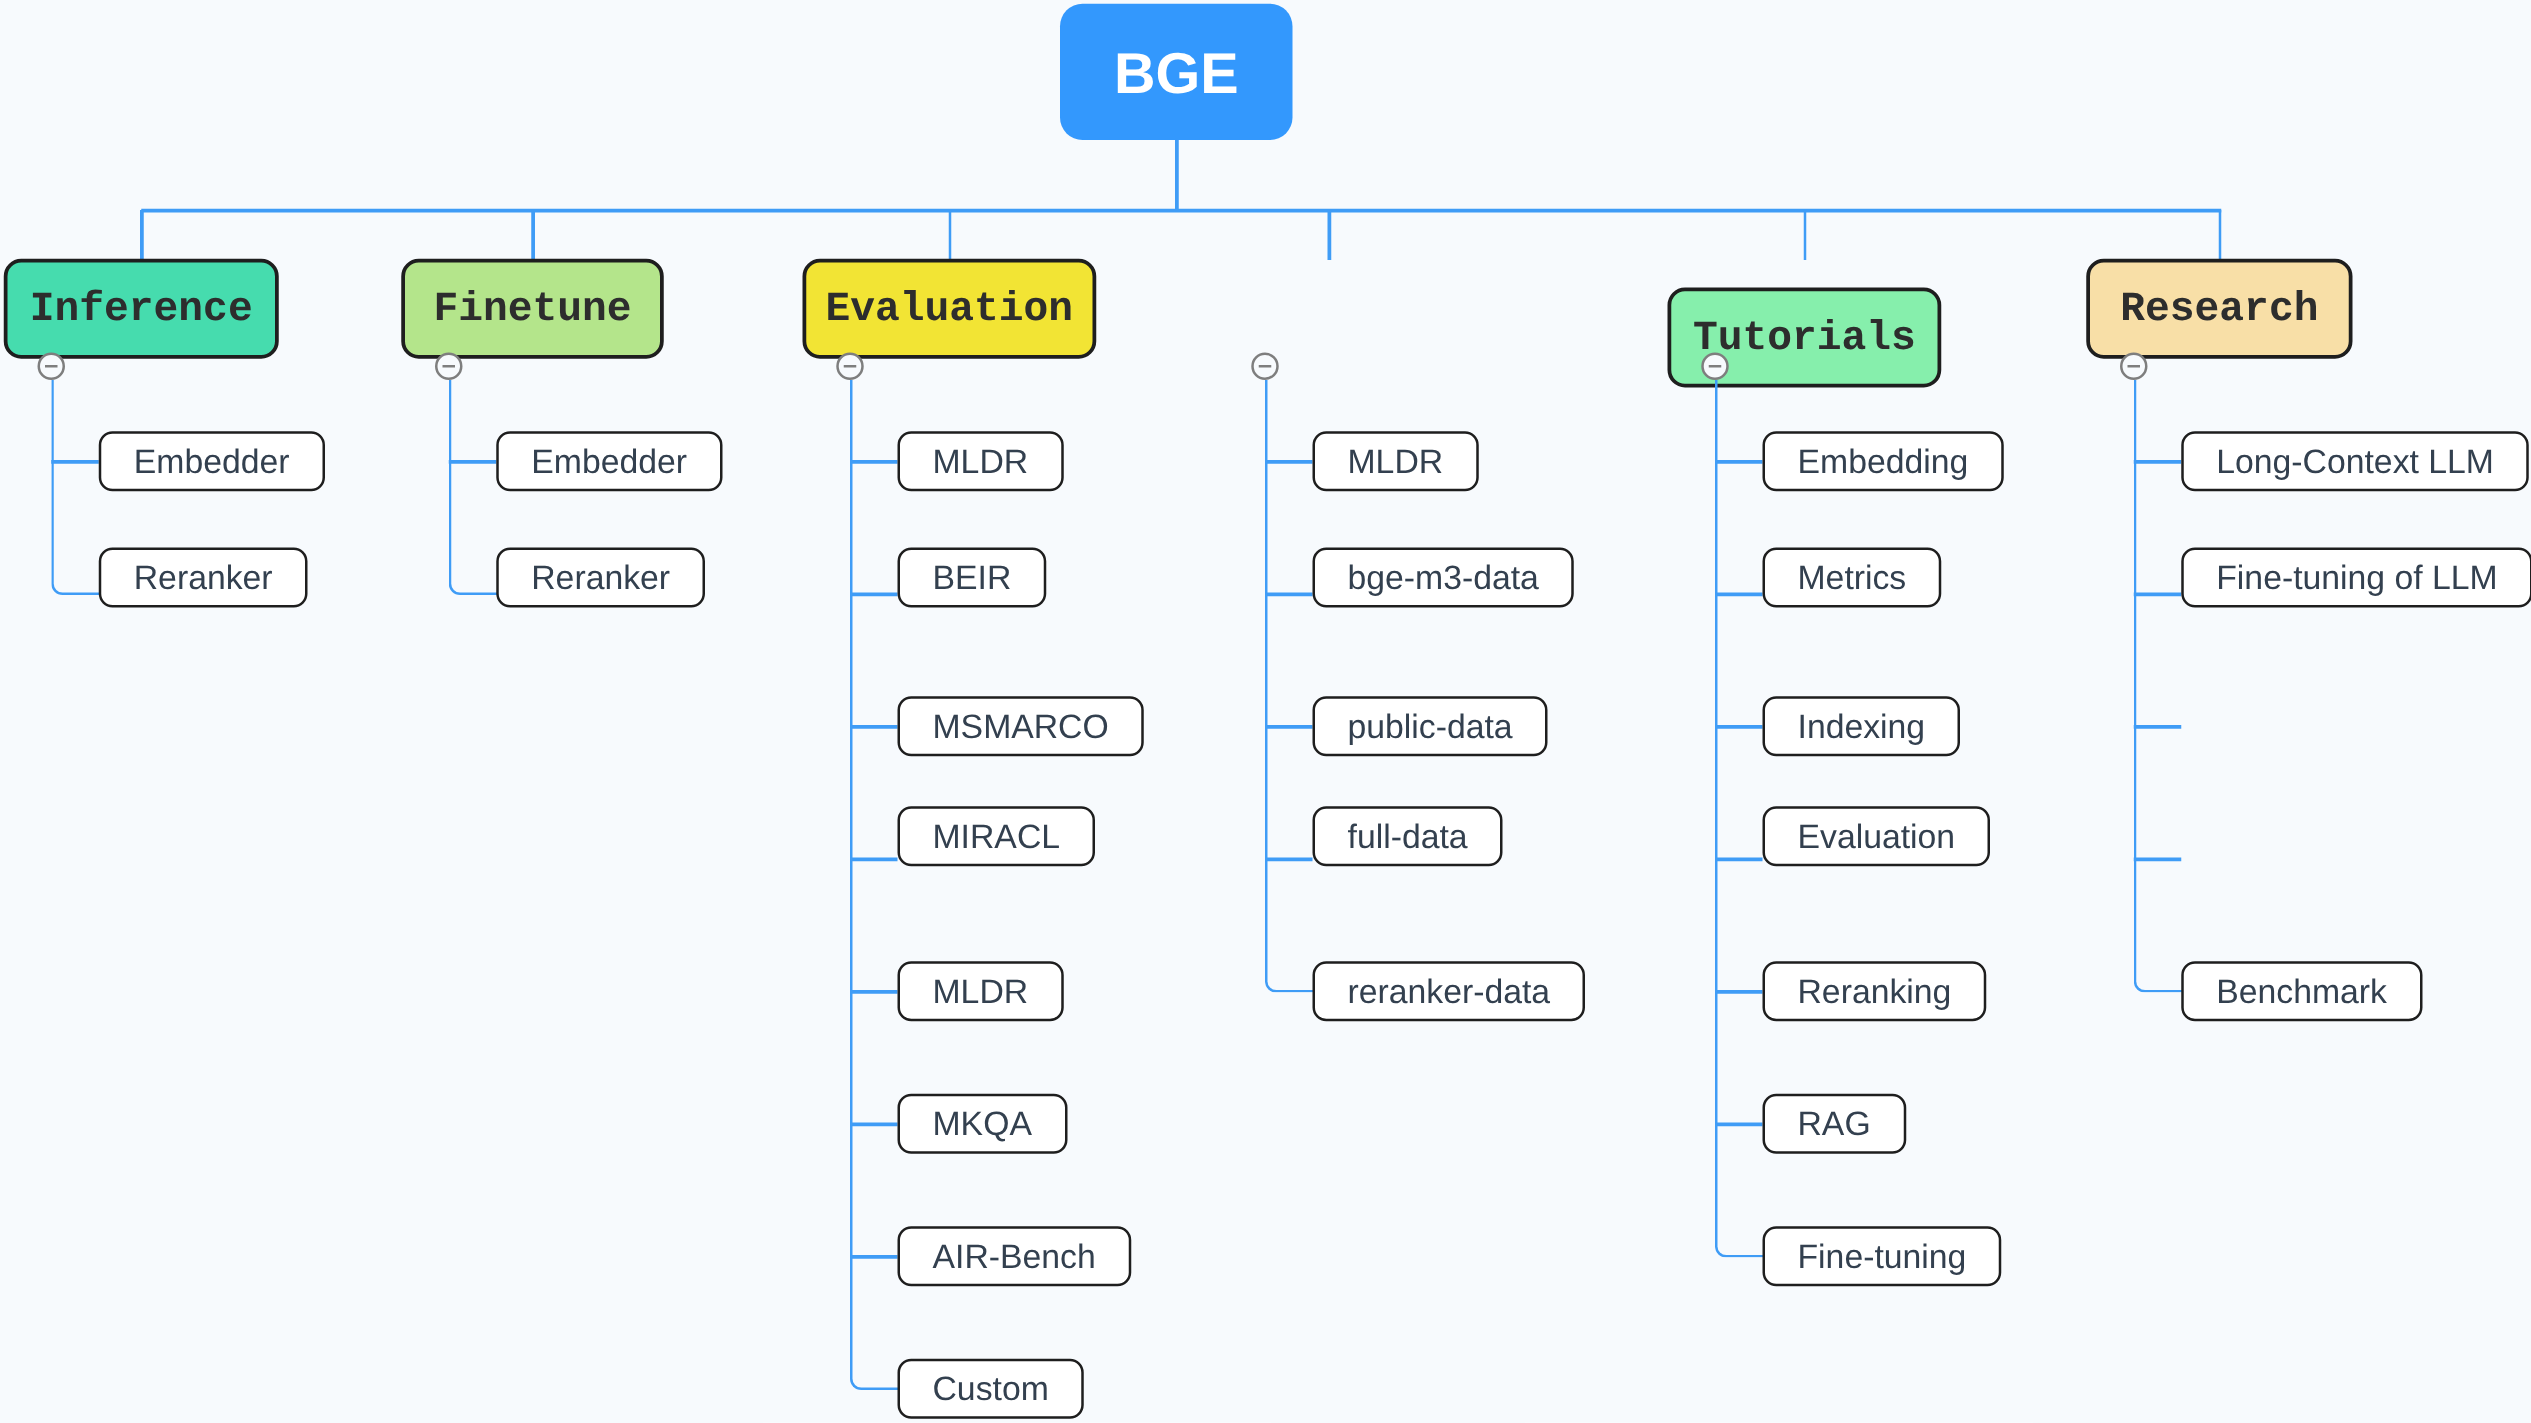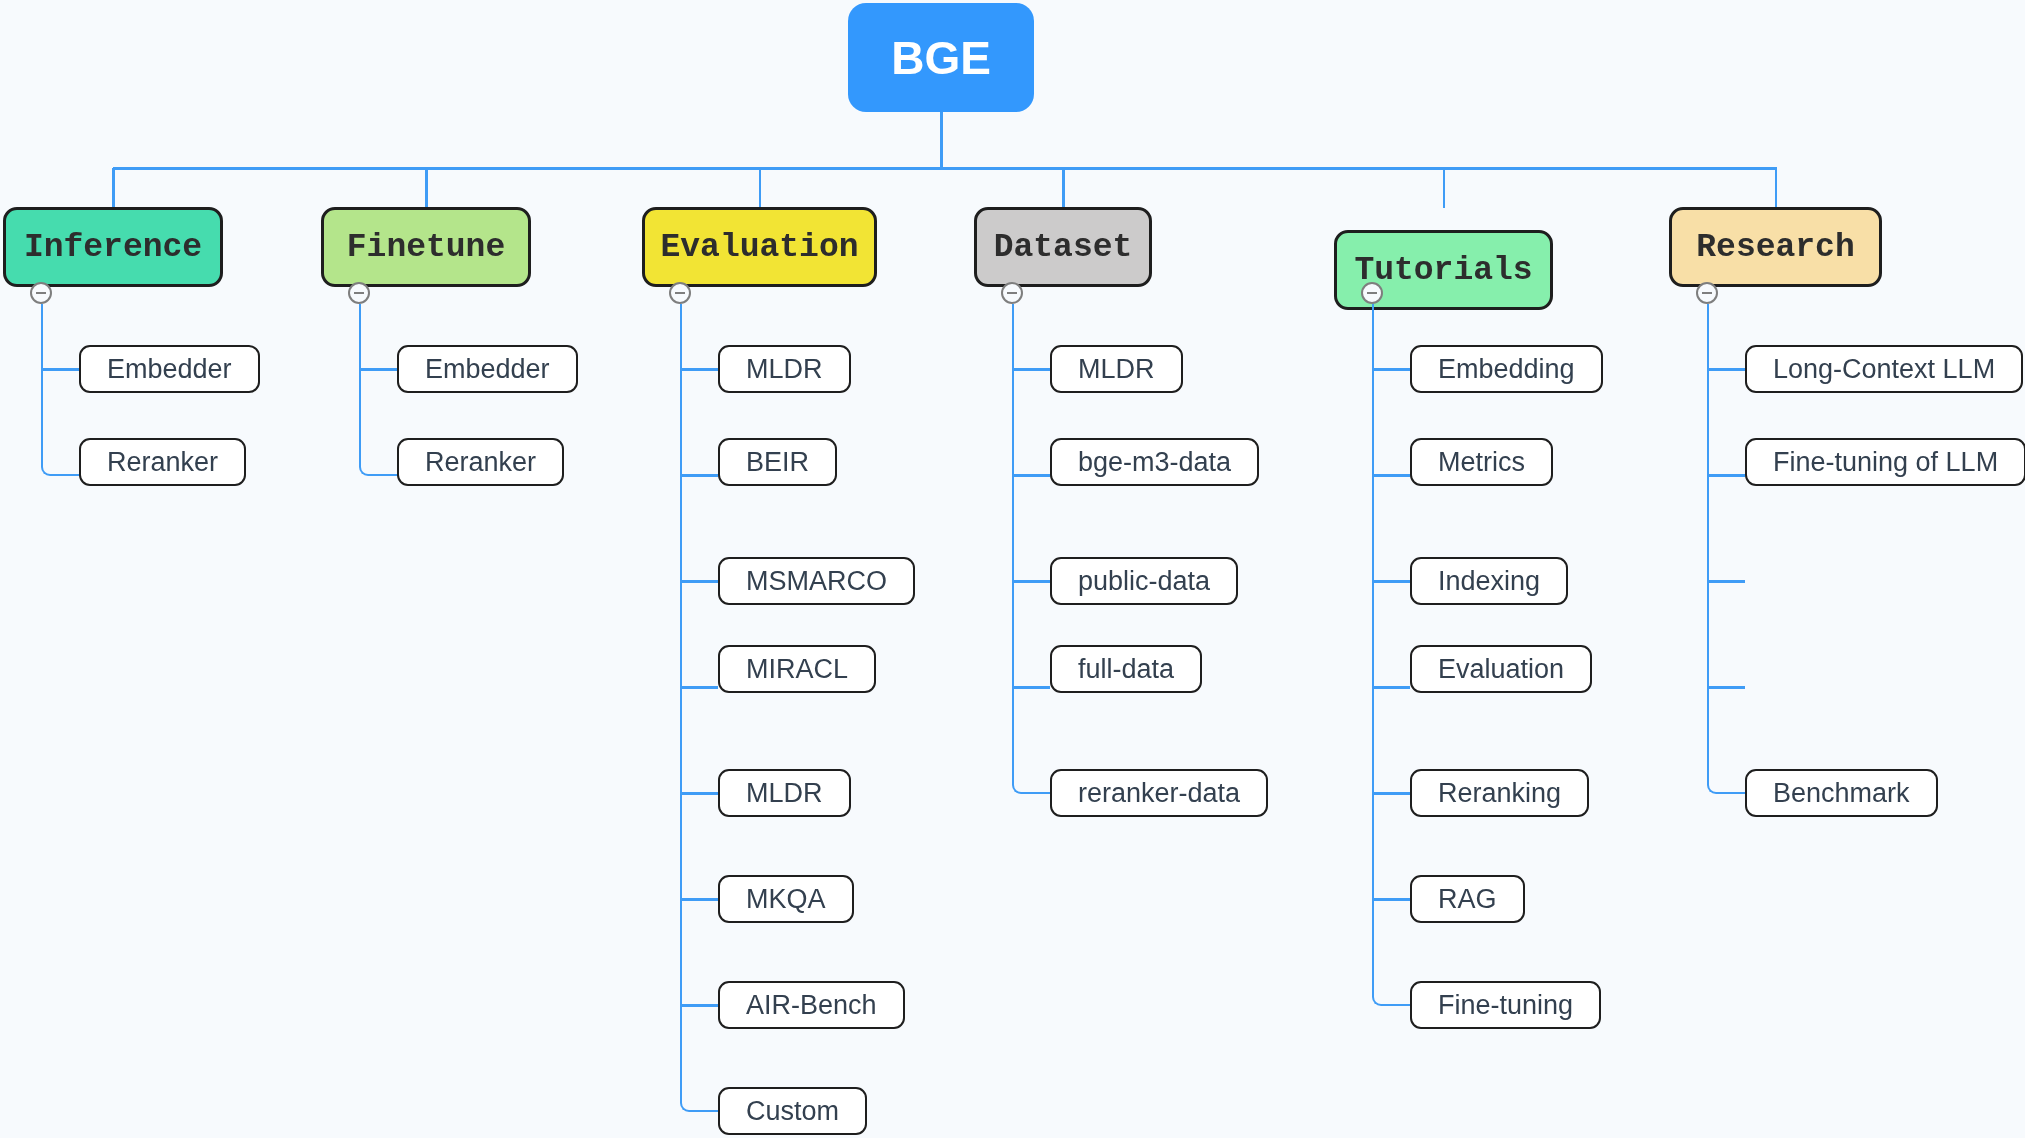--- a/index.html
+++ b/index.html
@@ -133,21 +133,20 @@
   <div class="line cstub c2 s6"></div>
   <div class="node child c2 r0">MLDR</div>
   <div class="node child c2 r1">BEIR</div>
   <div class="node child c2 r2">MSMARCO</div>
   <div class="node child c2 r3">MIRACL</div>
   <div class="node child c2 r4">MLDR</div>
   <div class="node child c2 r5">MKQA</div>
   <div class="node child c2 r6">AIR-Bench</div>
   <div class="node child c2 r7">Custom</div>
 
-  <div class="node branch c3" style="background-color: rgb(204, 203, 203);">Dataset</div>
   <div class="minus c3"></div>
   <div class="spine c3 h5"></div>
   <div class="line cstub c3 s0"></div>
   <div class="line cstub c3 s1"></div>
   <div class="line cstub c3 s2"></div>
   <div class="line cstub c3 s3"></div>
   <div class="node child c3 r0">MLDR</div>
   <div class="node child c3 r1">bge-m3-data</div>
   <div class="node child c3 r2">public-data</div>
   <div class="node child c3 r3">full-data</div>

